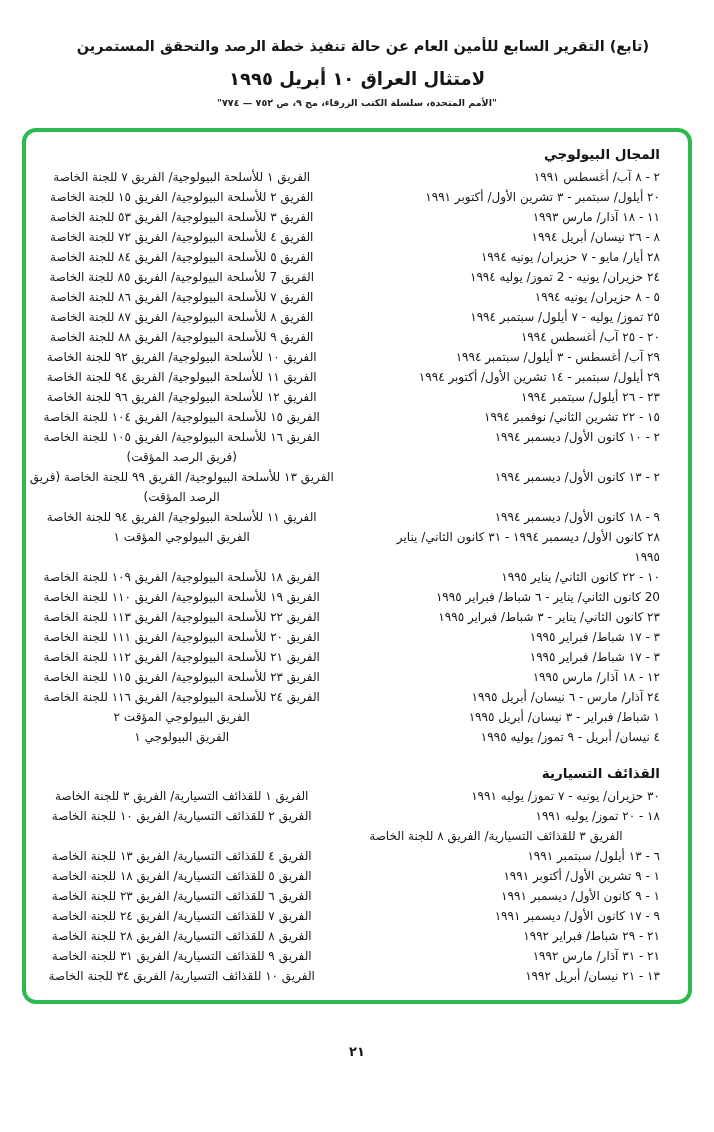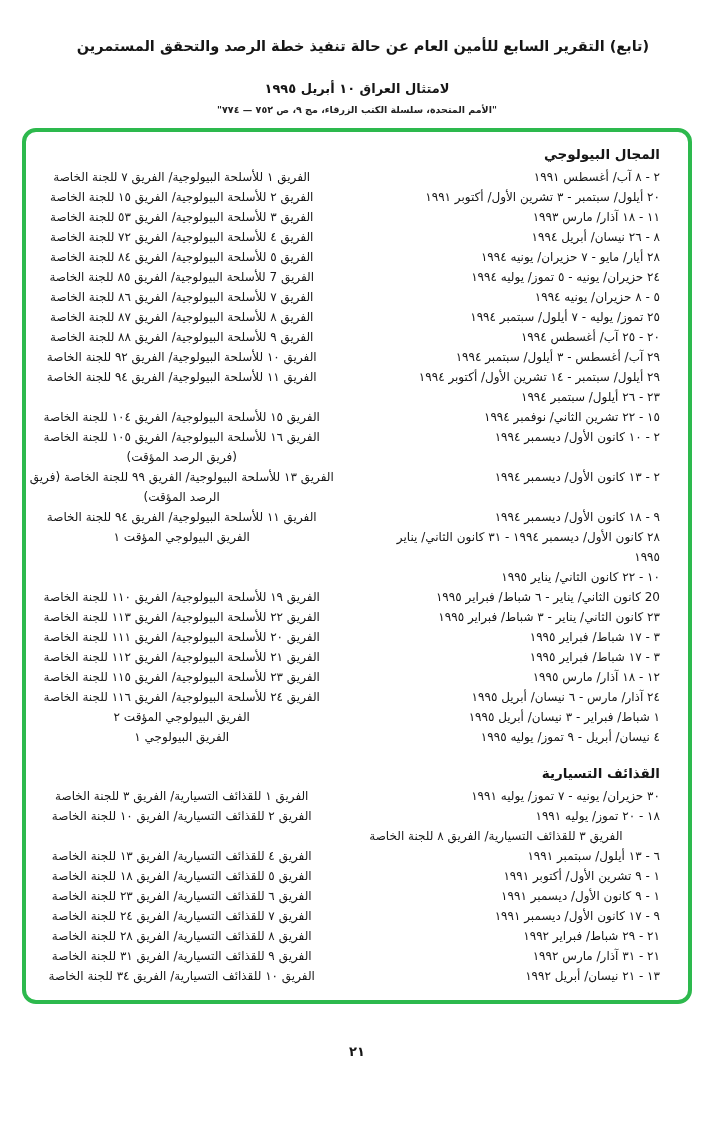--- a/index.html
+++ b/index.html
@@ -9,21 +9,21 @@
     width: 714px;
     height: 1132px;
     position: relative;
     overflow: hidden;
     direction: rtl;
     font-family: "DejaVu Sans", sans-serif;
     color: #161616;
   }
   .title-block { text-align: center; padding-top: 38px; }
   .title-line1 { font-size: 14.5px; font-weight: bold; letter-spacing: 0.2px; margin-left: 12px; }
-  .title-line2 { font-size: 13px; font-weight: bold; margin-top: 27px; }
+  .title-line2 { font-size: 18px; font-weight: bold; margin-top: 14px; }
   .source-line { font-size: 9.5px; font-weight: bold; margin-top: 8px; color: #222; }
   .content-box {
     position: absolute;
     top: 128px;
     right: 22px;
     left: 22px;
     height: 876px;
     border: 4px solid var(--accent-green);
     border-radius: 14px;
     padding: 14px 28px 0 3px;
@@ -86,21 +86,21 @@
     <div class="cell date">٨ - ٢٦ نيسان/ أبريل ١٩٩٤</div>
     <div class="cell team">الفريق ٤ للأسلحة البيولوجية/ الفريق ٧٢ للجنة الخاصة</div>
   </div>
 
   <div class="row">
     <div class="cell date">٢٨ أيار/ مايو - ٧ حزيران/ يونيه ١٩٩٤</div>
     <div class="cell team">الفريق ٥ للأسلحة البيولوجية/ الفريق ٨٤ للجنة الخاصة</div>
   </div>
 
   <div class="row">
-    <div class="cell date">٢٤ حزيران/ يونيه - ٥ تموز/ يوليه ١٩٩٤</div>
+    <div class="cell date">٢٤ حزيران/ يونيه - 2 تموز/ يوليه ١٩٩٤</div>
     <div class="cell team">الفريق 7 للأسلحة البيولوجية/ الفريق ٨٥ للجنة الخاصة</div>
   </div>
 
   <div class="row">
     <div class="cell date">٥ - ٨ حزيران/ يونيه ١٩٩٤</div>
     <div class="cell team">الفريق ٧ للأسلحة البيولوجية/ الفريق ٨٦ للجنة الخاصة</div>
   </div>
 
   <div class="row">
     <div class="cell date">٢٥ تموز/ يوليه - ٧ أيلول/ سبتمبر ١٩٩٤</div>
@@ -117,20 +117,21 @@
     <div class="cell team">الفريق ١٠ للأسلحة البيولوجية/ الفريق ٩٢ للجنة الخاصة</div>
   </div>
 
   <div class="row">
     <div class="cell date">٢٩ أيلول/ سبتمبر - ١٤ تشرين الأول/ أكتوبر ١٩٩٤</div>
     <div class="cell team">الفريق ١١ للأسلحة البيولوجية/ الفريق ٩٤ للجنة الخاصة</div>
   </div>
 
   <div class="row">
     <div class="cell date">٢٣ - ٢٦ أيلول/ سبتمبر ١٩٩٤</div>
+    <div class="cell team">الفريق ١٢ للأسلحة البيولوجية/ الفريق ٩٦ للجنة الخاصة</div>
   </div>
 
   <div class="row">
     <div class="cell date">١٥ - ٢٢ تشرين الثاني/ نوفمبر ١٩٩٤</div>
     <div class="cell team">الفريق ١٥ للأسلحة البيولوجية/ الفريق ١٠٤ للجنة الخاصة</div>
   </div>
 
   <div class="row">
     <div class="cell date">٢ - ١٠ كانون الأول/ ديسمبر ١٩٩٤</div>
     <div class="cell team">الفريق ١٦ للأسلحة البيولوجية/ الفريق ١٠٥ للجنة الخاصة (فريق الرصد المؤقت)</div>
@@ -146,20 +147,21 @@
     <div class="cell team">الفريق ١١ للأسلحة البيولوجية/ الفريق ٩٤ للجنة الخاصة</div>
   </div>
 
   <div class="row">
     <div class="cell date">٢٨ كانون الأول/ ديسمبر ١٩٩٤ - ٣١ كانون الثاني/ يناير ١٩٩٥</div>
     <div class="cell team">الفريق البيولوجي المؤقت ١</div>
   </div>
 
   <div class="row">
     <div class="cell date">١٠ - ٢٢ كانون الثاني/ يناير ١٩٩٥</div>
+    <div class="cell team">الفريق ١٨ للأسلحة البيولوجية/ الفريق ١٠٩ للجنة الخاصة</div>
   </div>
 
   <div class="row">
     <div class="cell date">20 كانون الثاني/ يناير - ٦ شباط/ فبراير ١٩٩٥</div>
     <div class="cell team">الفريق ١٩ للأسلحة البيولوجية/ الفريق ١١٠ للجنة الخاصة</div>
   </div>
 
   <div class="row">
     <div class="cell date">٢٣ كانون الثاني/ يناير - ٣ شباط/ فبراير ١٩٩٥</div>
     <div class="cell team">الفريق ٢٢ للأسلحة البيولوجية/ الفريق ١١٣ للجنة الخاصة</div>

